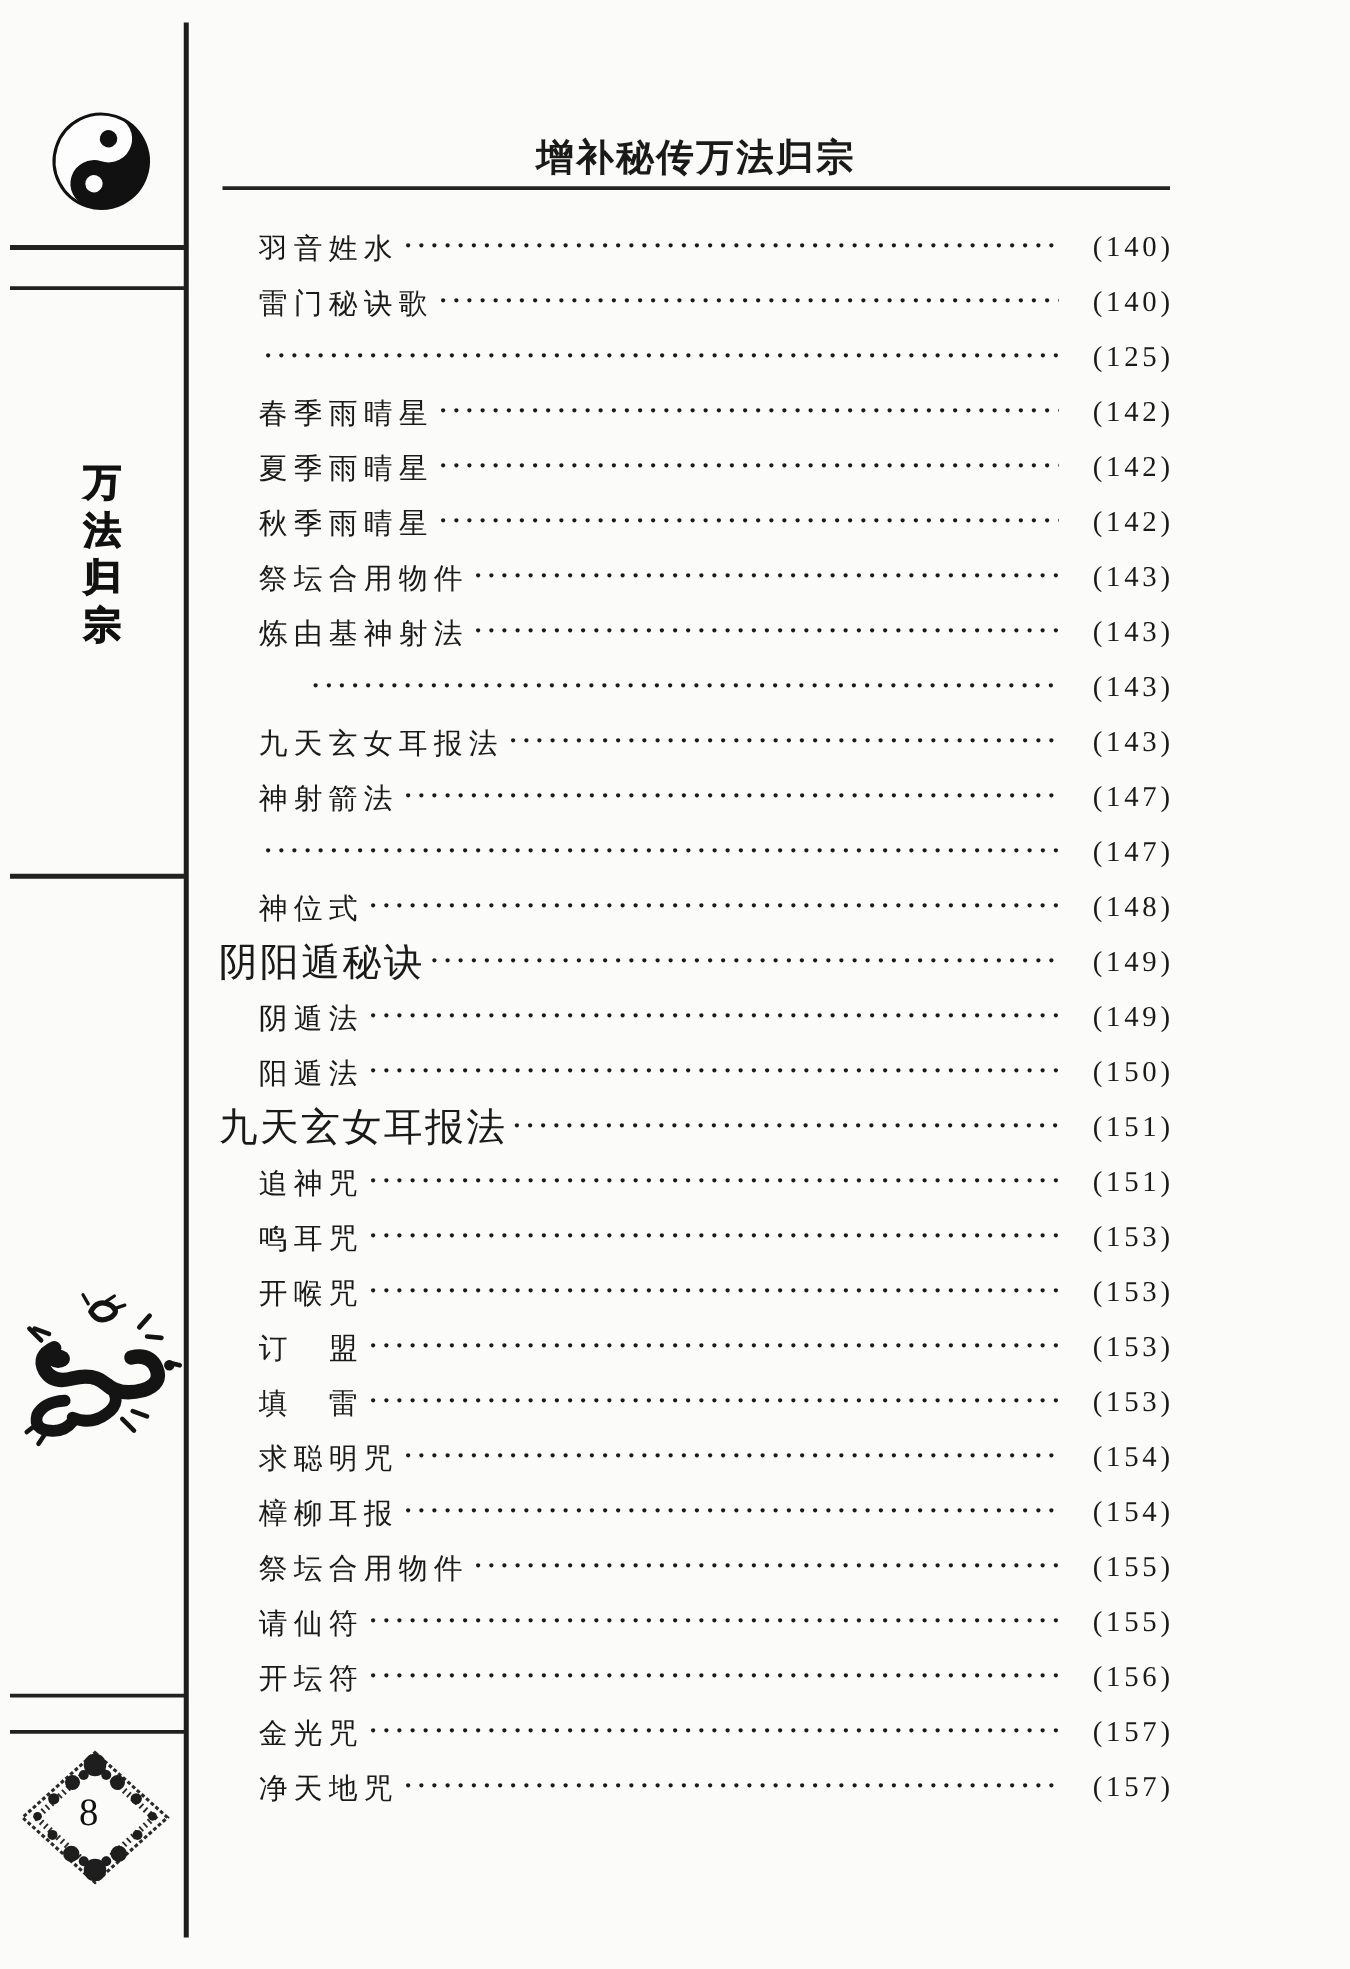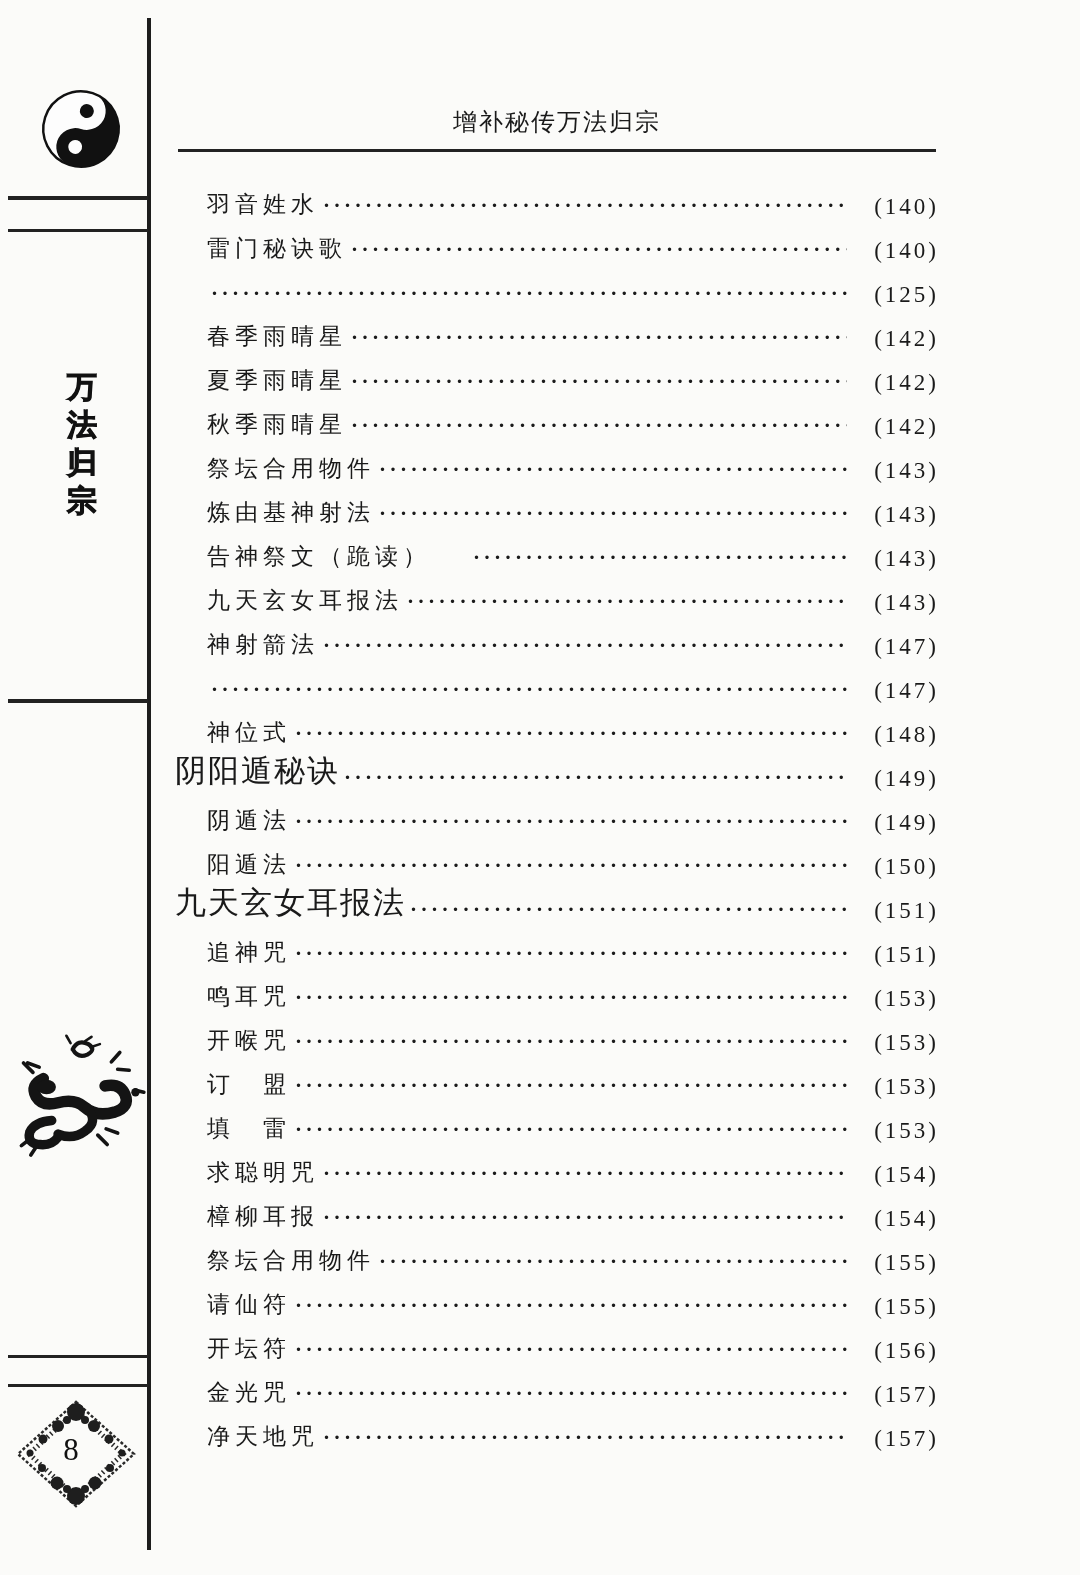--- a/index.html
+++ b/index.html
@@ -39,27 +39,27 @@
   .ornament{position:absolute;left:10px;top:1396px;width:132px;height:116px;}
   .ornament svg{position:absolute;inset:0;}
   .folio{
     position:absolute;left:0;right:10px;top:36px;
     text-align:center;font-size:31px;color:#111;
   }
 
   
   .running-title{
     position:absolute;top:106px;left:178px;width:758px;
-    text-align:center;font-size:24px;font-weight:400;letter-spacing:2px;
+    text-align:center;font-size:30px;font-weight:700;letter-spacing:2px;
   }
   .header-rule{position:absolute;top:149px;left:178px;width:758px;height:3px;background:#232323;}
 
   
   .toc{position:absolute;top:176px;left:175px;width:764px;}
-  .toc-row{display:flex;align-items:flex-end;height:44px;}
+  .toc-row{display:flex;align-items:center;height:44px;}
   .toc-row.lvl2{padding-left:32px;}
   .toc-label{
     flex:none;white-space:nowrap;
     font-size:23px;letter-spacing:5px;
   }
   .toc-row.lvl1 .toc-label{font-size:31px;letter-spacing:2px;}
   .toc-dots{
     flex:1 1 auto;overflow:hidden;white-space:nowrap;
     font-size:21px;font-weight:bold;letter-spacing:3.5px;
     margin:0 8px 0 4px;
@@ -189,21 +189,20 @@
     <span class="toc-page">(143)</span>
   </div>
 
   <div class="toc-row lvl2">
     <span class="toc-label">炼由基神射法</span>
     <span class="toc-dots">································································································································································</span>
     <span class="toc-page">(143)</span>
   </div>
 
   <div class="toc-row lvl2">
-    <span class="toc-label">告神祭文（跪读）</span>
     <span class="toc-dots gapped">································································································································································</span>
     <span class="toc-page">(143)</span>
   </div>
 
   <div class="toc-row lvl2">
     <span class="toc-label">九天玄女耳报法</span>
     <span class="toc-dots">································································································································································</span>
     <span class="toc-page">(143)</span>
   </div>
 

